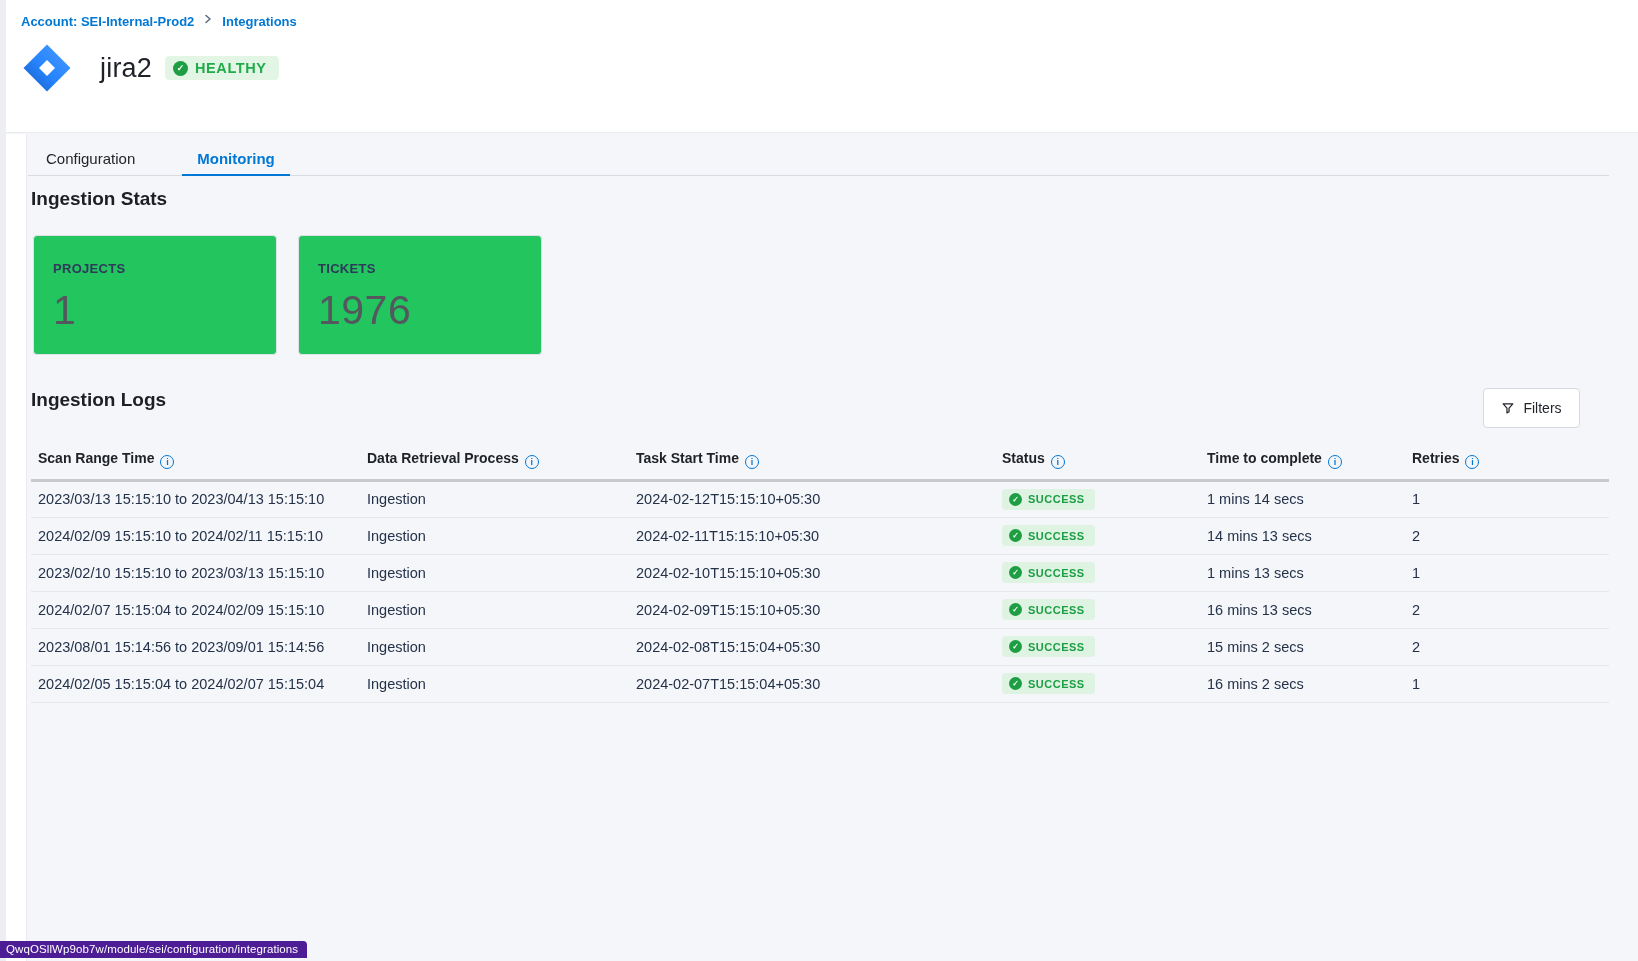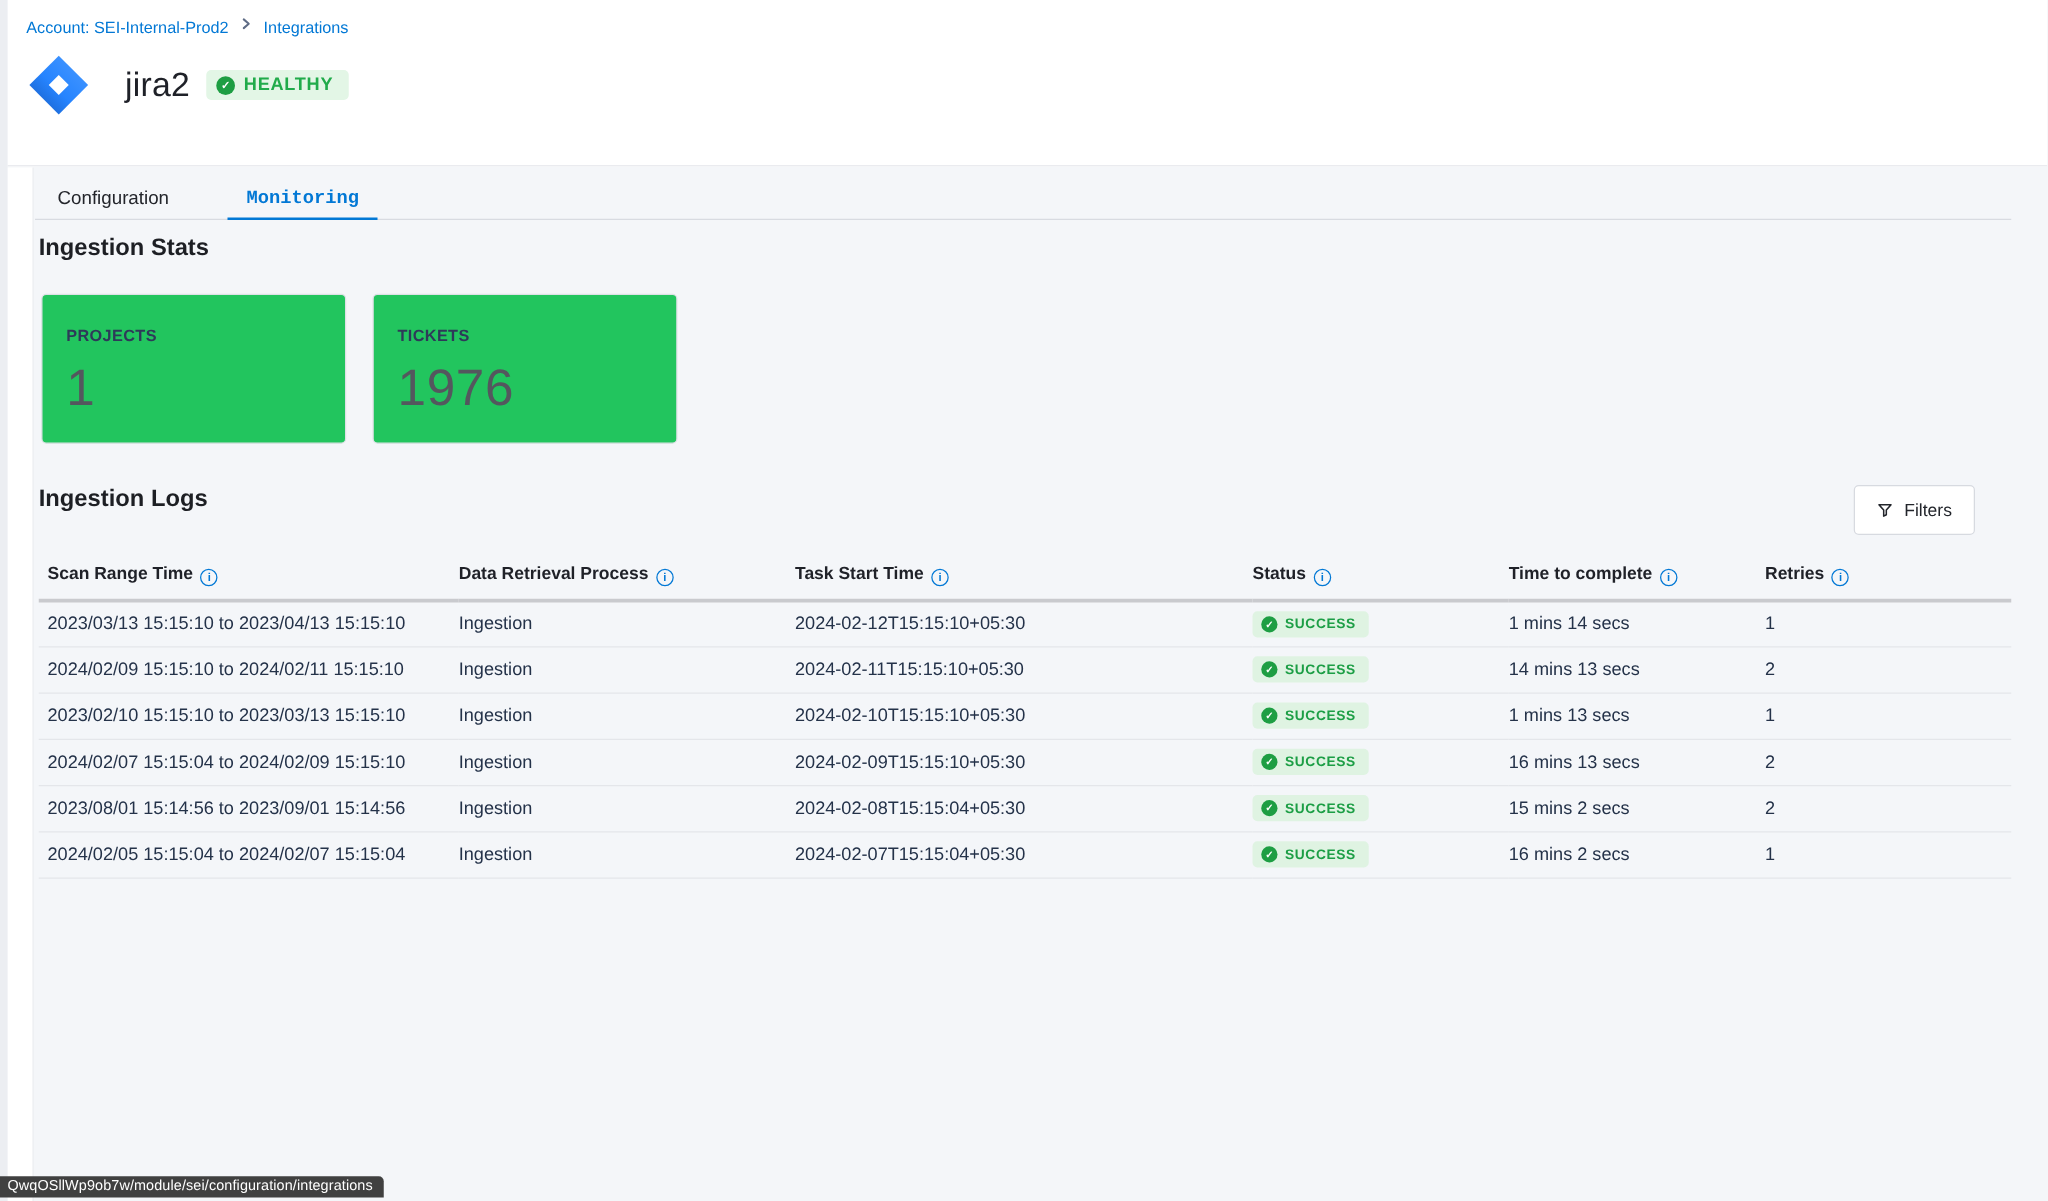--- a/index.html
+++ b/index.html
@@ -9,39 +9,39 @@
     background: #F4F6F9;
     font-family: "Liberation Sans", sans-serif;
     overflow: hidden;
     color: #22252B;
   }
   .left-edge { position:absolute; left:0; top:0; bottom:0; width:6px; background:#ECEEF2; z-index:4; }
   .top-header { position:absolute; top:0; left:6px; right:0; height:133px; background:#FFFFFF; border-bottom:1px solid #EAEBEF; z-index:1; }
   .left-gutter { position:absolute; left:6px; top:134px; bottom:0; width:21px; background:#FFFFFF; border-right:1px solid #E9EBEF; z-index:1; }
 
   .breadcrumb { position:absolute; left:21px; top:14px; display:flex; align-items:flex-start; gap:9px; z-index:2;
-    font-size:13px; font-weight:400; }
+    font-size:13px; font-weight:700; }
   .breadcrumb a { color:#0278D5; text-decoration:none; cursor:pointer; }
   .crumb-chevron { display:inline-flex; align-items:center; }
 
   .title-row { position:absolute; left:21px; top:40px; display:flex; align-items:center; z-index:2; height:56px; }
   .jira-logo { width:52px; height:52px; display:block; }
   .integration-title { font-size:27px; font-weight:400; color:#1F2128; margin-left:27px; letter-spacing:0.2px; }
   .health-badge { margin-left:13px; display:inline-flex; align-items:center; gap:7px;
     background:#E3F6E6; border-radius:4px; padding:4px 12px 4px 8px; }
   .health-badge .badge-text { font-size:14.5px; font-weight:700; color:#21AB4B; letter-spacing:0.6px; }
   .check-circle { display:inline-flex; align-items:center; justify-content:center;
     width:15px; height:15px; border-radius:50%; background:#1E9E43; color:#fff; font-size:9px; font-weight:700; }
   .check-circle.small { width:13px; height:13px; font-size:8px; }
 
   .tabbar { position:absolute; left:28px; right:29px; top:143px; height:33px; display:flex; align-items:stretch;
     border-bottom:1px solid #D8DBE1; z-index:2; padding-left:3px; }
   .tab { font-size:15px; color:#23252B; padding:0 15px; display:flex; align-items:center;
     border-bottom:2px solid transparent; margin-bottom:-1px; cursor:pointer; }
-  .tab.active { color:#0278D5; font-weight:700; border-bottom-color:#0278D5; margin-left:32px;font-family:Liberation Mono, monospace; }
+  .tab.active { color:#0278D5; font-weight:700; border-bottom-color:#0278D5; margin-left:32px; }
 
   .section-heading { position:absolute; left:31px; font-size:19px; font-weight:700; color:#1D1F24; z-index:2; }
   .stats-heading { top:188px;text-align:right; }
   .logs-heading { top:389px;text-align:right; }
 
   .cards-row { position:absolute; left:33px; top:235px; display:flex; gap:21px; z-index:2; }
   .stat-card { width:244px; height:120px; background:#22c55e; border:1px solid #DEE1E6; border-radius:4px;
     padding:25px 0 0 19px; }
   .stat-card-label { font-size:13px; font-weight:700; color:#2E3A59; letter-spacing:0.3px; }
   .stat-card-value { font-size:41px; font-weight:400; color:#54575E; margin-top:11px; letter-spacing:0.5px; }
@@ -61,21 +61,21 @@
   .logs-table th:first-child, .logs-table td:first-child { padding-left:7px; }
 
   .info-i { display:inline-flex; align-items:center; justify-content:center; width:14px; height:14px;
     border:1.4px solid #0278D5; border-radius:50%; color:#0278D5; font-size:9px; font-weight:700;
     margin-left:6px; vertical-align:-2px; cursor:pointer; }
 
   .success-badge { display:inline-flex; align-items:center; gap:6px; background:#DFF3E2; border-radius:4px;
     padding:4px 10px 4px 7px; }
   .success-badge .badge-text { font-size:11px; font-weight:700; color:#1C9E45; letter-spacing:0.5px; }
 
-  .status-tooltip { position:absolute; left:0; bottom:3px; background:#404040; color:#FFFFFF;
+  .status-tooltip { position:absolute; left:0; bottom:3px; background:#4c1d95; color:#FFFFFF;
     font-size:11.5px; padding:2px 9px 3px 6px; border-radius:0 4px 0 0; z-index:6; letter-spacing:0.1px; }
 </style>
 </head>
 <body>
 
 <div class="left-edge"></div>
 <div class="top-header"></div>
 <div class="left-gutter"></div>
 
 <div class="breadcrumb">

